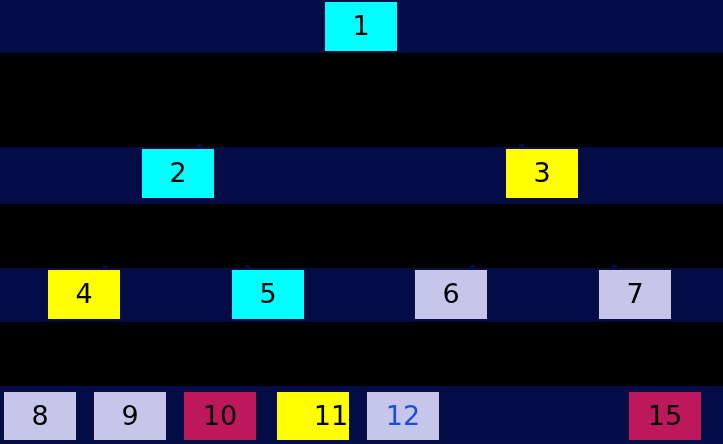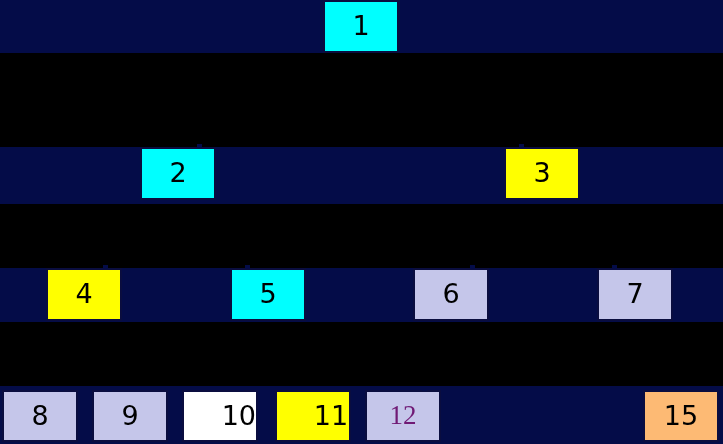--- a/index.html
+++ b/index.html
@@ -78,29 +78,29 @@
       <span class="node-label" style="color: rgb(0, 0, 0);">7</span>
     </div>
     <div class="node" style="left: 2px; top: 390px; height: 52px; background: rgb(197, 198, 234); border-color: rgb(10, 13, 63);">
       <div class="tick" style="left: 55px; background: rgb(4, 12, 72);"></div>
       <span class="node-label" style="color: rgb(0, 0, 0);">8</span>
     </div>
     <div class="node" style="left: 92px; top: 390px; height: 52px; background: rgb(197, 198, 234); border-color: rgb(10, 13, 63);">
       <div class="tick" style="left: 13px; background: rgb(4, 12, 72);"></div>
       <span class="node-label" style="color: rgb(0, 0, 0);">9</span>
     </div>
-    <div class="node" style="left: 182px; top: 390px; height: 52px; background: #ffffff; border-color: rgb(10, 13, 63); justify-content: flex-end;">
+    <div class="node" style="left: 182px; top: 390px; height: 52px; background: #be185d; border-color: rgb(10, 13, 63);">
       <div class="tick" style="left: 55px; background: rgb(4, 12, 72);"></div>
       <span class="node-label" style="color: rgb(0, 0, 0);">10</span>
     </div>
     <div class="node" style="left: 275px; top: 390px; height: 52px; background: rgb(255, 255, 0); border-color: rgb(10, 13, 63);">
       <div class="tick" style="left: 13px; background: rgb(4, 12, 72);"></div>
       <span class="node-label" style="color: rgb(0, 0, 0); margin-left: 36px;">11</span>
     </div>
     <div class="node" style="left: 365px; top: 390px; height: 52px; background: rgb(197, 198, 234); border-color: rgb(10, 13, 63);">
       <div class="tick" style="left: 55px; background: rgb(4, 12, 72);"></div>
-      <span class="node-label" style="color: #701a75; font-family: Liberation Serif, serif;">12</span>
+      <span class="node-label" style="color: #1d4ed8;">12</span>
     </div>
-    <div class="node" style="left: 643px; top: 390px; height: 52px; background: #fdba74; border-color: rgb(10, 13, 63);">
+    <div class="node" style="left: 627px; top: 390px; height: 52px; background: #be185d; border-color: rgb(10, 13, 63);">
       <div class="tick" style="left: 13px; background: rgb(4, 12, 72);"></div>
       <span class="node-label" style="color: rgb(0, 0, 0);">15</span>
     </div>
   </div>
 
 </body></html>

